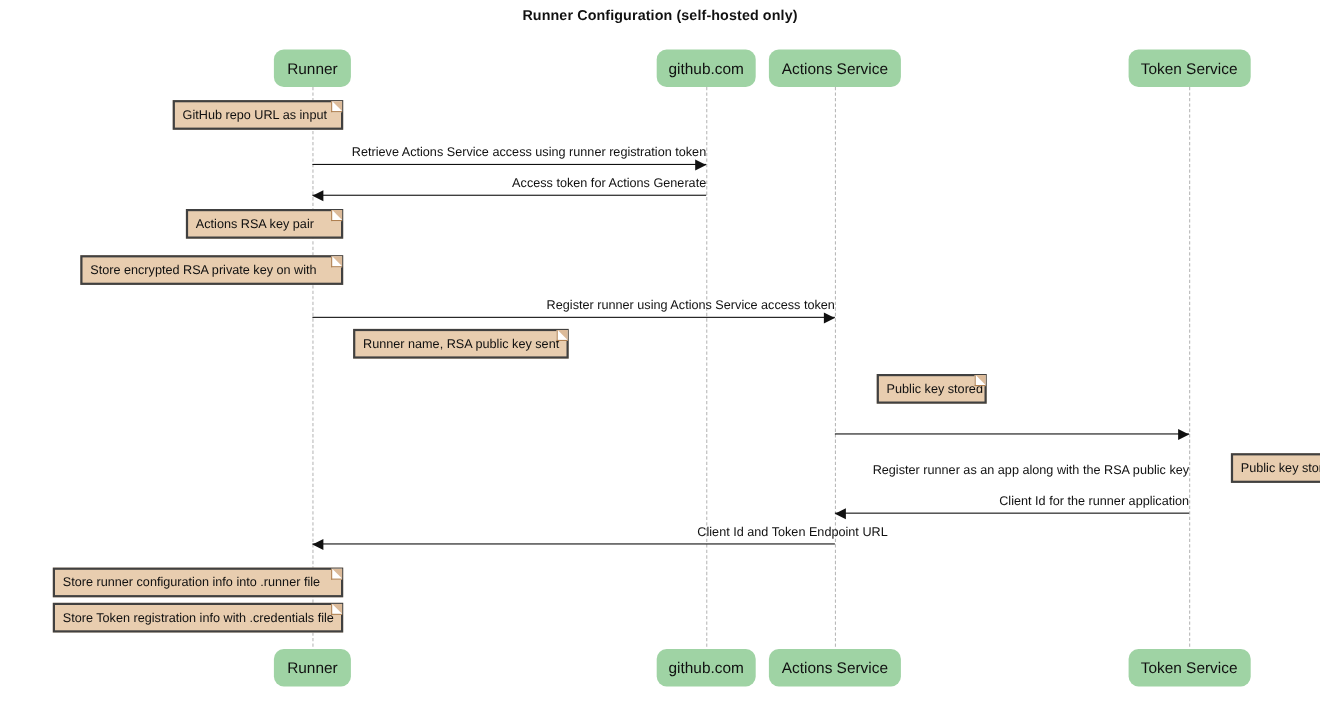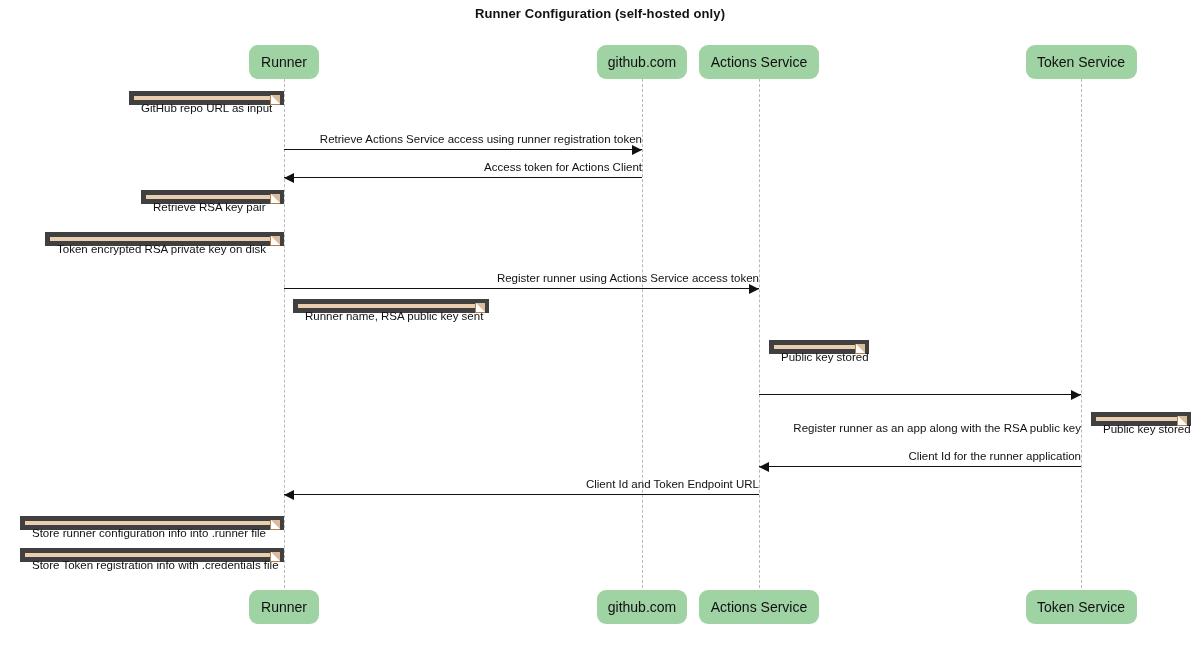--- a/index.html
+++ b/index.html
@@ -45,28 +45,29 @@
     font-size: 14px;
     color: #101010;
     box-sizing: border-box;
     white-space: nowrap;
   }
 
   
   .note {
     position: absolute;
     background: #e8cdaf;
-    border: 5px solid #404040;
+    border: 2px solid #404040;
     box-sizing: border-box;
-    height: 14px;
+    height: 27px;
     line-height: 25px;
     font-size: 11.5px;
     color: #101010;
     padding: 0 7px;
     white-space: nowrap;
+    margin-left: 28px;
   }
   .note::after {
     content: "";
     position: absolute;
     top: -1px;
     right: -1px;
     width: 9px;
     height: 9px;
     background: #ffffff;
     border-left: 1px solid #b08050;
@@ -132,37 +133,37 @@
     <div class="participant" style="left: 699px; top: 590px; width: 120px;">Actions Service</div>
     <div class="participant" style="left: 1025.5px; top: 590px; width: 111px;">Token Service</div>
   </div>
 
 <div id="messages-layer">
     <div class="msg-line" style="left: 284px; top: 149px; width: 358px;"></div>
     <div class="arrow-head arrow-right" style="top: 144.7px; left: 632px;"></div>
     <div class="msg-label" style="left: 284px; width: 358px; top: 133px;">Retrieve Actions Service access using runner registration token</div>
     <div class="msg-line" style="left: 284px; top: 177px; width: 358px;"></div>
     <div class="arrow-head arrow-left" style="top: 172.7px; left: 284px;"></div>
-    <div class="msg-label" style="left: 284px; width: 358px; top: 161px;">Access token for Actions Client</div>
+    <div class="msg-label" style="left: 284px; width: 358px; top: 161px;">Access token for Actions Generate</div>
     <div class="msg-line" style="left: 284px; top: 288px; width: 475px;"></div>
     <div class="arrow-head arrow-right" style="top: 283.7px; left: 749px;"></div>
     <div class="msg-label" style="left: 284px; width: 475px; top: 272px;">Register runner using Actions Service access token</div>
     <div class="msg-line" style="left: 759px; top: 394px; width: 322px;"></div>
     <div class="arrow-head arrow-right" style="top: 389.7px; left: 1071px;"></div>
     <div class="msg-label" style="left: 759px; width: 322px; top: 378px; margin-top: 44px;">Register runner as an app along with the RSA public key</div>
     <div class="msg-line" style="left: 759px; top: 466px; width: 322px;"></div>
     <div class="arrow-head arrow-left" style="top: 461.7px; left: 759px;"></div>
     <div class="msg-label" style="left: 759px; width: 322px; top: 450px;">Client Id for the runner application</div>
     <div class="msg-line" style="left: 284px; top: 494px; width: 475px;"></div>
     <div class="arrow-head arrow-left" style="top: 489.7px; left: 284px;"></div>
-    <div class="msg-label" style="left: 284px; width: 475px; top: 478px;">Client Id and Token Endpoint URL</div>
+    <div class="msg-label" style="left: 284px; width: 475px; top: 478px; padding-left: 48px;">Client Id and Token Endpoint URL</div>
   </div>
 
 <div id="notes-layer">
     <div class="note" style="left: 129px; top: 91px; width: 155px;"><span class="fold-shade"></span><span>GitHub repo URL as input</span></div>
-    <div class="note" style="left: 141px; top: 190px; width: 143px;"><span class="fold-shade"></span><span>Retrieve RSA key pair</span></div>
-    <div class="note" style="left: 45px; top: 232px; width: 239px;"><span class="fold-shade"></span><span>Token encrypted RSA private key on disk</span></div>
+    <div class="note" style="left: 141px; top: 190px; width: 143px;"><span class="fold-shade"></span><span>Actions RSA key pair</span></div>
+    <div class="note" style="left: 45px; top: 232px; width: 239px;"><span class="fold-shade"></span><span>Store encrypted RSA private key on with</span></div>
     <div class="note" style="left: 293px; top: 299px; width: 196px;"><span class="fold-shade"></span><span>Runner name, RSA public key sent</span></div>
     <div class="note" style="left: 769px; top: 340px; width: 100px;"><span class="fold-shade"></span><span>Public key stored</span></div>
     <div class="note" style="left: 1091px; top: 412px; width: 100px;"><span class="fold-shade"></span><span>Public key stored</span></div>
     <div class="note" style="left: 20px; top: 516px; width: 264px;"><span class="fold-shade"></span><span>Store runner configuration info into .runner file</span></div>
     <div class="note" style="left: 20px; top: 548px; width: 264px;"><span class="fold-shade"></span><span>Store Token registration info with .credentials file</span></div>
   </div>
 
 </body></html>

